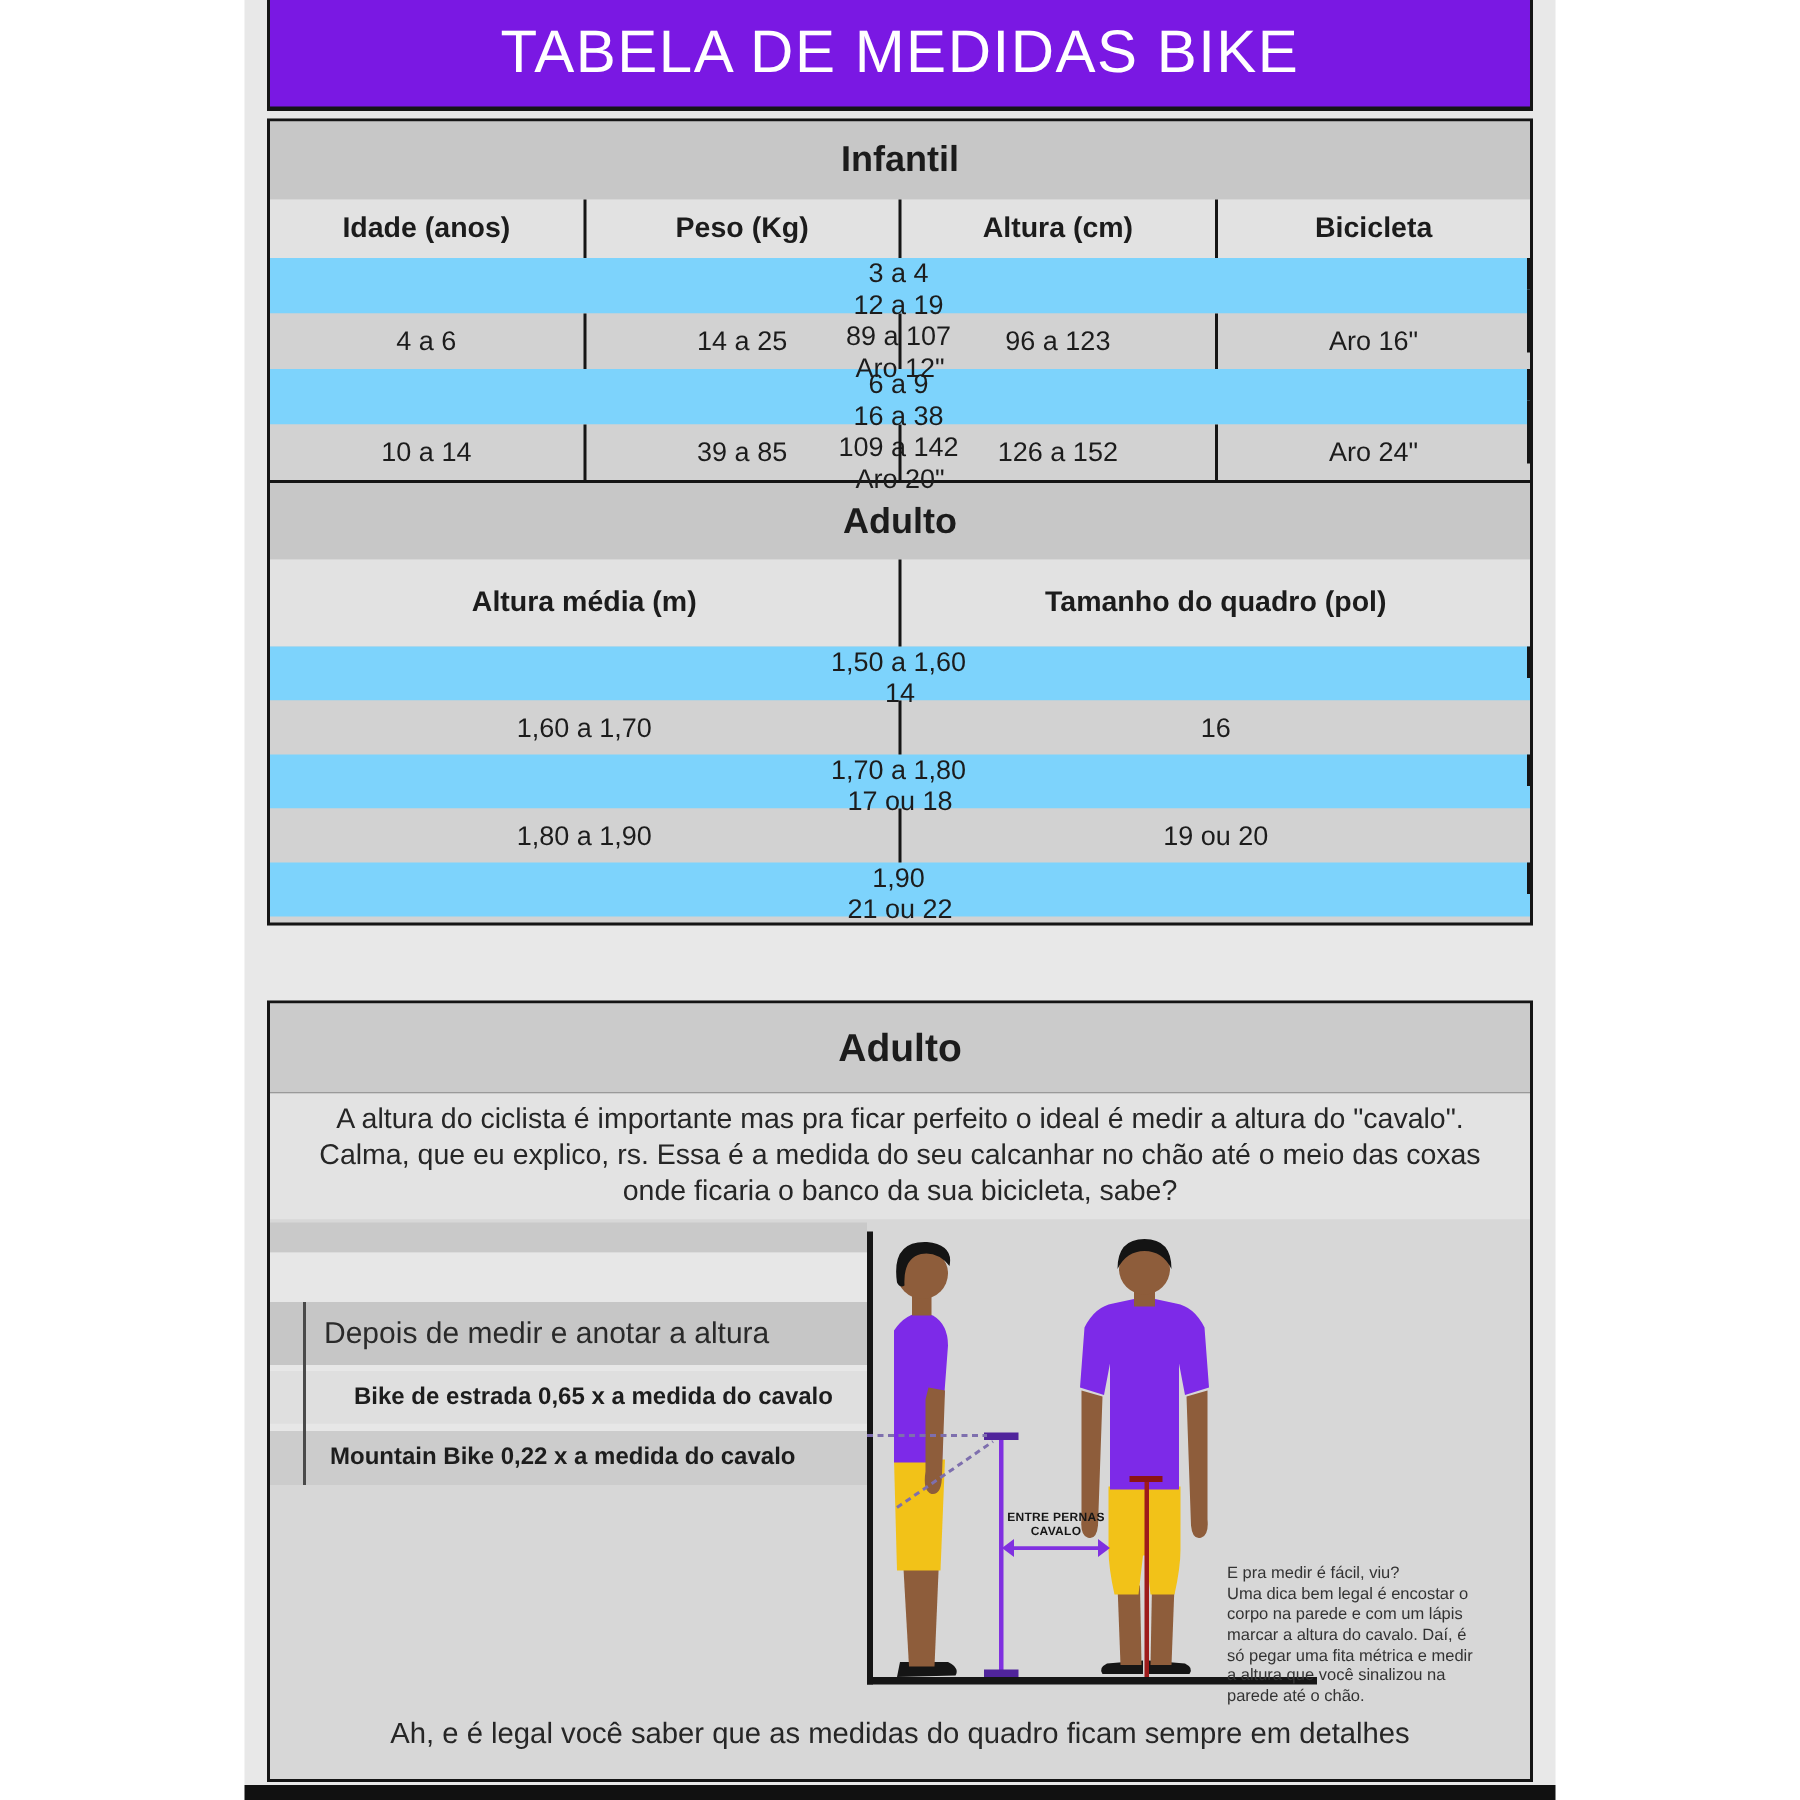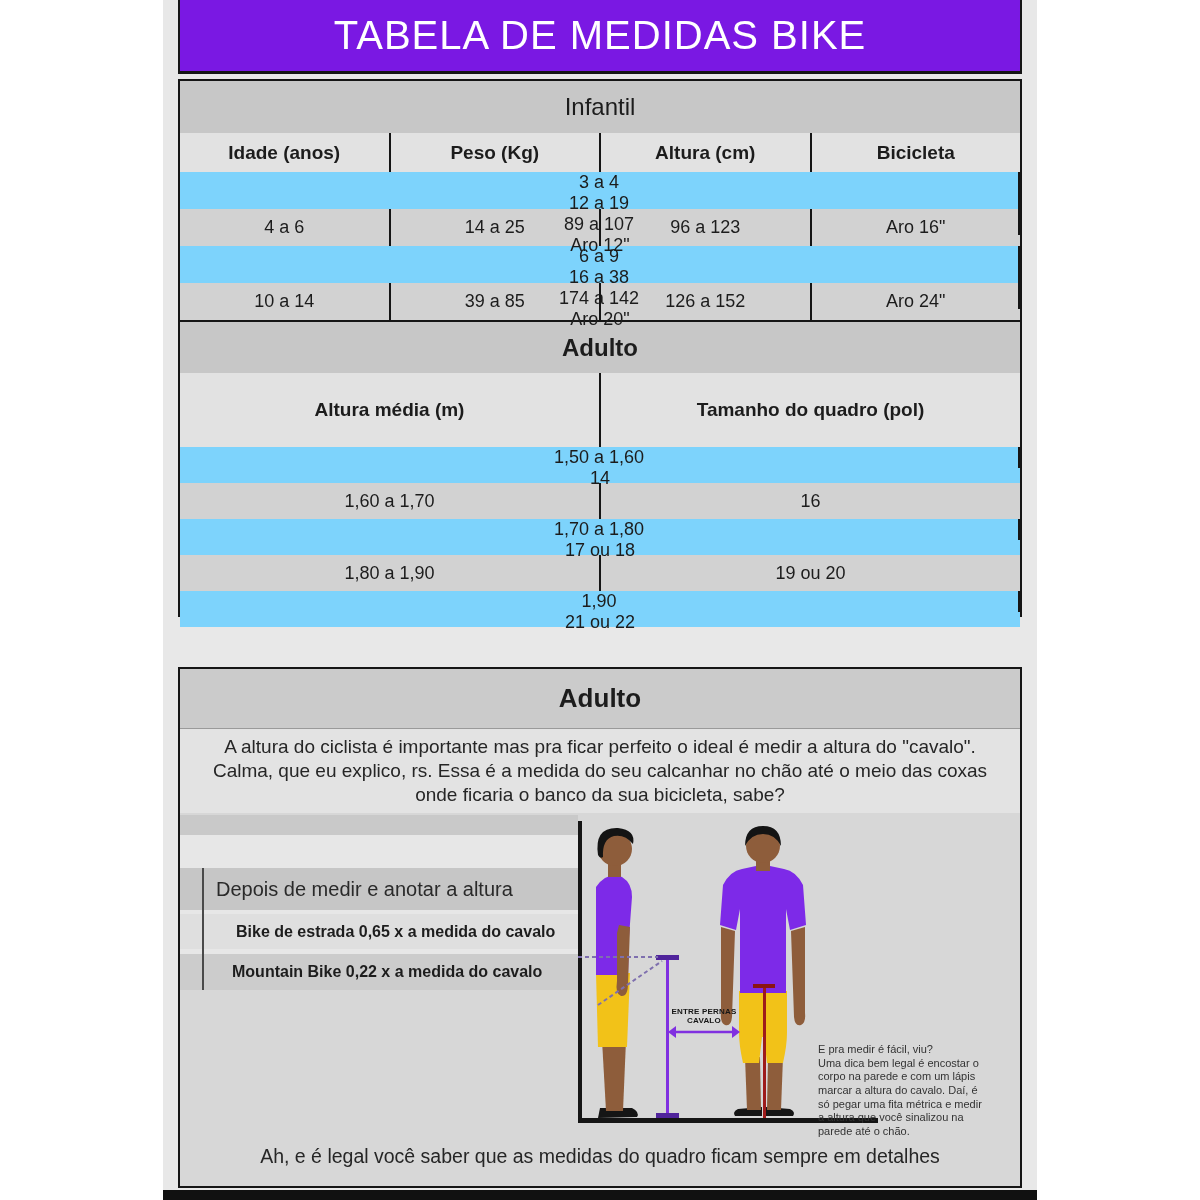--- a/index.html
+++ b/index.html
@@ -10,24 +10,24 @@
   
   .title-band{position:absolute;left:178px;top:0;width:844px;height:74px;background:#7a18e3;
       border-left:2px solid #151515;border-right:2px solid #151515;border-bottom:3px solid #151515;
       box-sizing:border-box;display:flex;align-items:center;justify-content:center;}
   .title-band h1{margin:0;color:#ffffff;font-size:40px;font-weight:400;letter-spacing:1px;}
 
   
   .tables{position:absolute;left:178px;top:79px;width:844px;height:538px;border:2px solid #151515;
       box-sizing:border-box;background:#d2d2d2;}
   .tbl-title{height:52px;background:#c7c7c7;display:flex;align-items:center;justify-content:center;
-      font-size:24px;font-weight:400;}
+      font-size:24px;font-weight:700;}
   .hdr-row{display:flex;background:#e2e2e2;font-weight:700;}
   .hdr-row.h4{height:39px;font-size:19px;}
-  .hdr-row.h2{height:74px;font-size:19px;}
+  .hdr-row.h2{height:58px;font-size:19px;}
   .data-row{display:flex;font-size:18px;}
   .data-row.r4{height:37px;}
   .data-row.r2{height:36px;}
   .data-row.dark{background:#7dd3fc;flex-direction:column;}
   .data-row.light{background:#d2d2d2;}
   .cell{flex:1;display:flex;align-items:center;justify-content:center;
       border-right:2px solid #151515;box-sizing:border-box;}
   .cell:last-child{border-right:none;}
   .adulto-title{height:53px;background:#c7c7c7;border-top:2px solid #151515;box-sizing:border-box;
       display:flex;align-items:center;justify-content:center;font-size:24px;font-weight:700;}
@@ -47,21 +47,21 @@
   .band{position:absolute;left:0;box-sizing:border-box;}
   .b0{top:2px;height:20px;width:398px;background:#c9c9c9;}
   .b1{top:22px;height:33px;width:398px;background:#e7e7e7;}
   .b2{top:55px;height:42px;width:398px;background:#c6c6c6;display:flex;flex-direction:column;
       justify-content:center;padding-left:36px;font-size:20px;line-height:1.25;color:#2a2a2a;}
   .b3{top:97px;height:4px;width:398px;background:#e7e7e7;}
   .b4{top:101px;height:35px;width:398px;background:#dfdfdf;display:flex;align-items:center;
       padding-left:56px;font-size:16px;font-weight:700;color:#1d1d1d;}
   .b5{top:136px;height:5px;width:398px;background:#e7e7e7;}
   .b6{top:141px;height:36px;width:398px;background:#cccccc;display:flex;align-items:center;
-      padding-left:52px;font-size:16px;font-weight:700;color:#1d1d1d;}
+      padding-left:40px;font-size:16px;font-weight:700;color:#1d1d1d;}
   .vline{position:absolute;left:22px;top:55px;width:2px;height:122px;background:#4a4a4a;}
 
   
   .wall{position:absolute;left:398px;top:8px;width:4px;height:302px;background:#151515;}
   .floor{position:absolute;left:398px;top:305px;width:300px;height:5px;background:#151515;}
   .fig-left{position:absolute;left:404px;top:12px;}
   .fig-right{position:absolute;left:528px;top:8px;}
   .mline{position:absolute;left:486px;top:147px;width:3px;height:158px;background:#8030e0;}
   .mcap{position:absolute;width:23px;height:5px;background:#50249b;}
   .mcap.top{left:476px;top:142px;}
@@ -104,21 +104,21 @@
     </div>
     <div class="data-row r4 light">
       <div class="cell">4 a 6</div>
       <div class="cell">14 a 25</div>
       <div class="cell">96 a 123</div>
       <div class="cell">Aro 16"</div>
     </div>
     <div class="data-row r4 dark">
       <div class="cell">6 a 9</div>
       <div class="cell">16 a 38</div>
-      <div class="cell">174 a 142</div>
+      <div class="cell">109 a 142</div>
       <div class="cell">Aro 20"</div>
     </div>
     <div class="data-row r4 light">
       <div class="cell">10 a 14</div>
       <div class="cell">39 a 85</div>
       <div class="cell">126 a 152</div>
       <div class="cell">Aro 24"</div>
     </div>
 
     <div class="adulto-title">Adulto</div>

